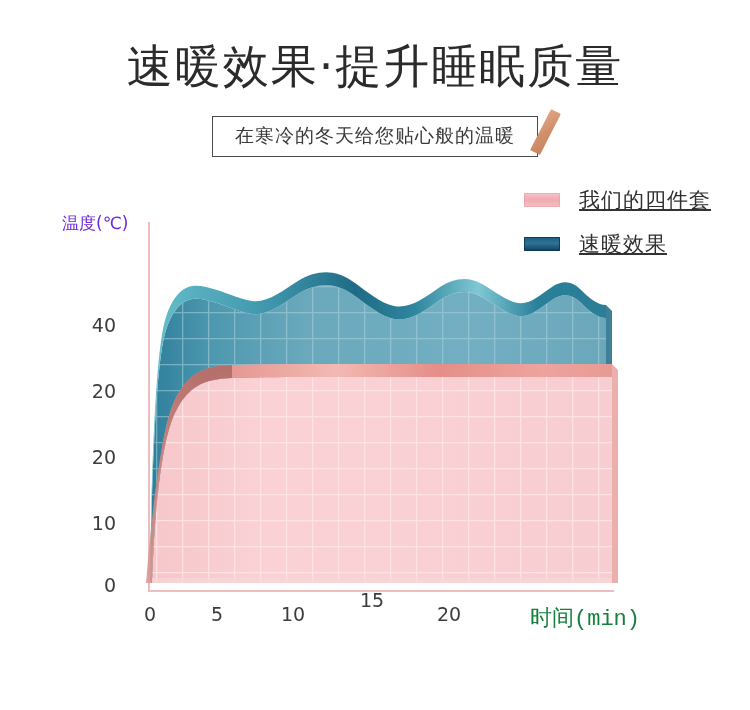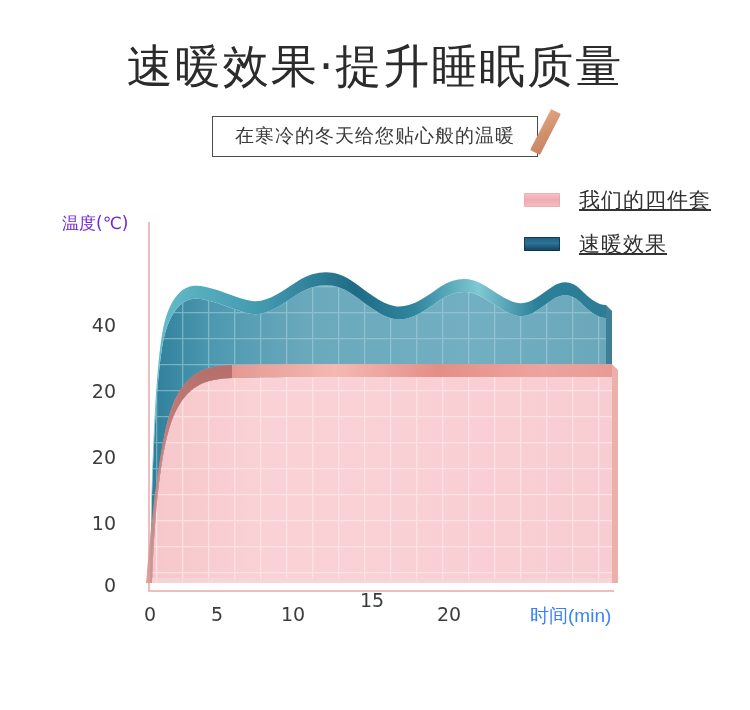--- a/index.html
+++ b/index.html
@@ -72,22 +72,22 @@
 
   
   .chart{position:absolute;left:0;top:0;width:750px;height:710px;}
   .y-axis-title{
     position:absolute;left:62px;top:212px;
     font-size:17px;color:#6d28d9;white-space:nowrap;
     font-family:"DejaVu Sans","Liberation Sans",sans-serif;
   }
   .x-axis-title{
     position:absolute;left:530px;top:603px;
-    font-size:19px;color:#3b82f6;white-space:nowrap;
-    font-family:Liberation Sans, sans-serif;
+    font-size:22px;color:#15803d;white-space:nowrap;
+    font-family:Liberation Mono, monospace;
   }
   .ytick{
     position:absolute;
     width:46px;text-align:right;
     font-size:19px;color:#3c3c3c;
     font-family:"DejaVu Sans","Liberation Sans",sans-serif;
   }
   .xtick{
     position:absolute;
     width:40px;text-align:center;

